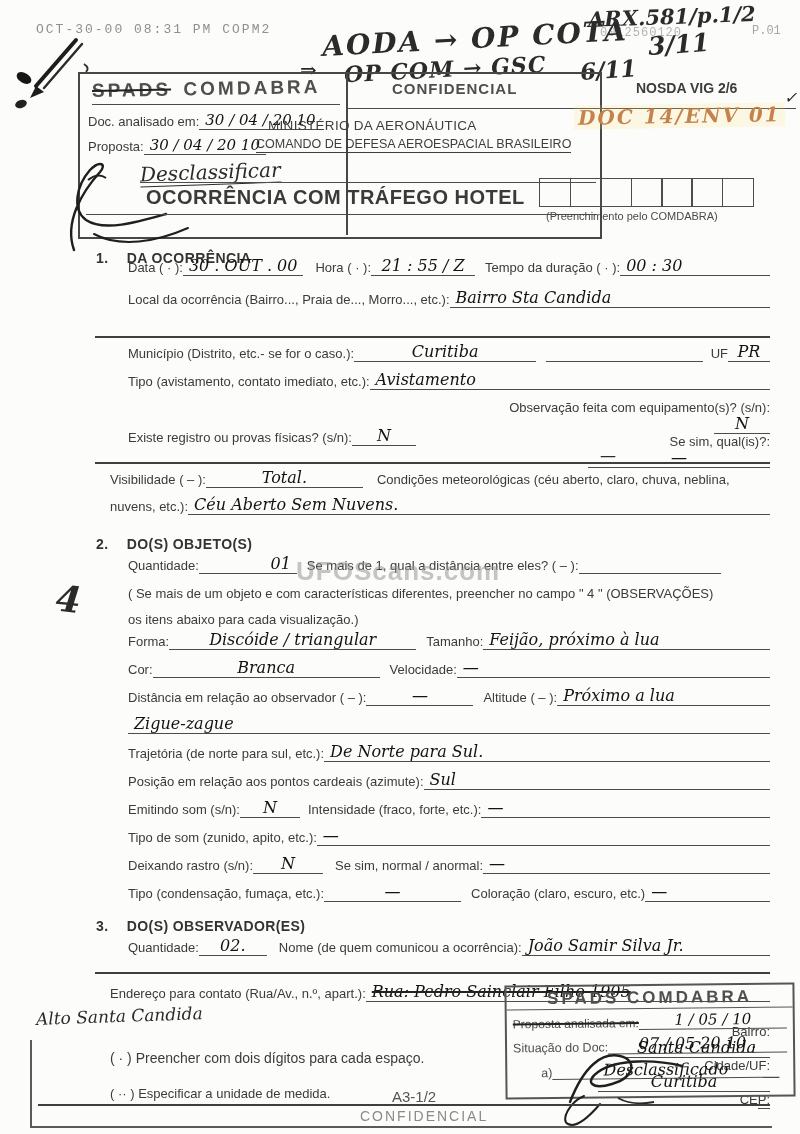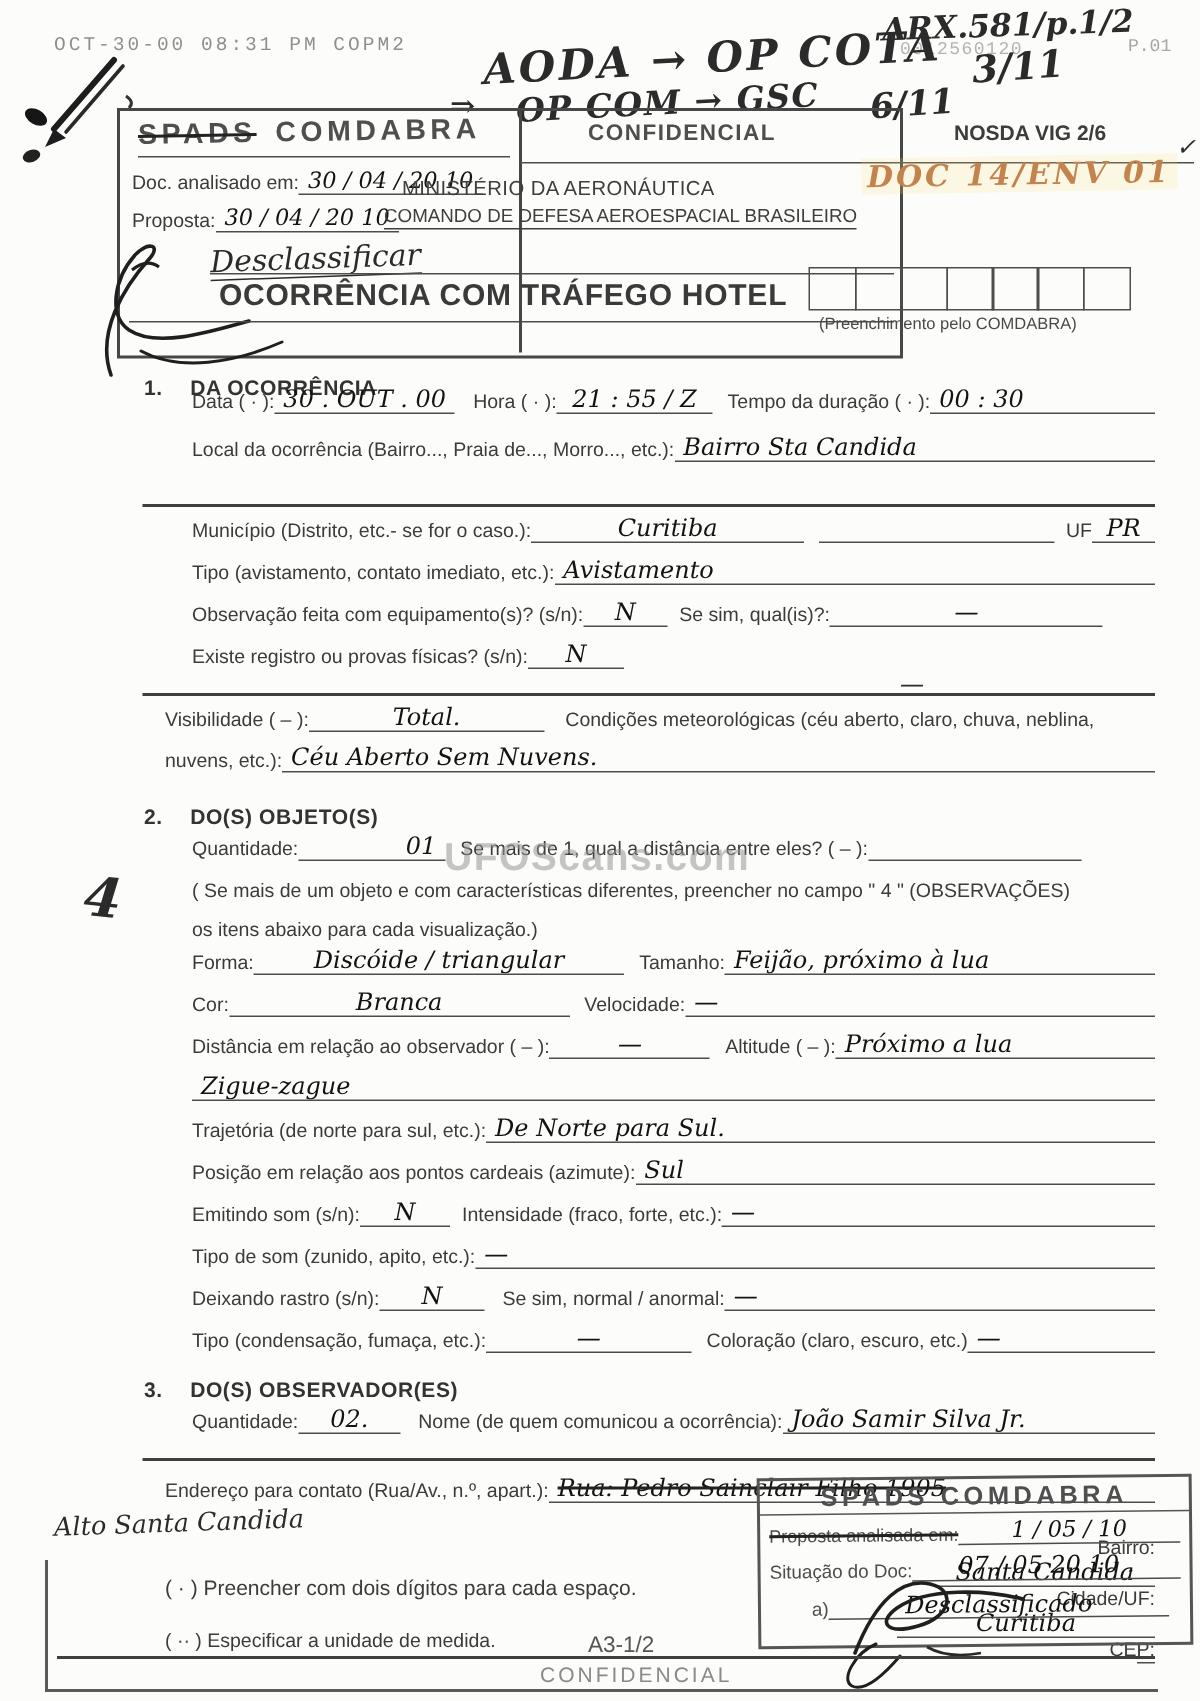--- a/index.html
+++ b/index.html
@@ -128,21 +128,21 @@
     <span class="fill" style="margin-left:10px;"></span>
     <span class="lbl" style="margin-left:8px;">UF</span>
     <span class="u hw" style="min-width:30px;">PR</span>
   </div>
 
   <div class="row" style="left:128px;top:372px;width:642px;">
     <span class="lbl">Tipo (avistamento, contato imediato, etc.):</span>
     <span class="fill hw">Avistamento</span>
   </div>
 
-  <div class="row" style="left:128px;top:400px;width:642px;">
+  <div class="row" style="left:128px;top:400px;width:642px;flex-direction:column;">
     <span class="lbl">Observação feita com equipamento(s)? (s/n):</span>
     <span class="u hw" style="min-width:44px;">N</span>
     <span class="lbl" style="margin-left:8px;">Se sim, qual(is)?:</span>
     <span class="u hw" style="min-width:170px;">—</span>
   </div>
 
   <div class="row" style="left:128px;top:428px;width:642px;">
     <span class="lbl">Existe registro ou provas físicas? (s/n):</span>
     <span class="u hw" style="min-width:52px;">N</span>
   </div>

